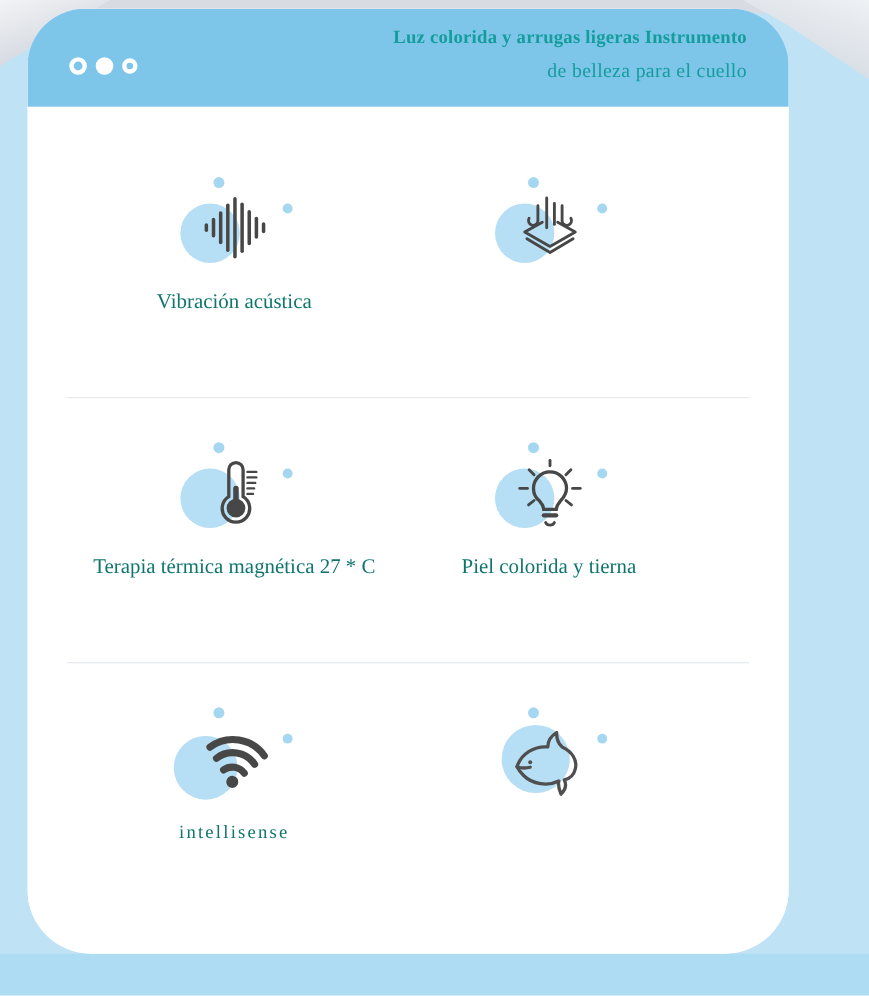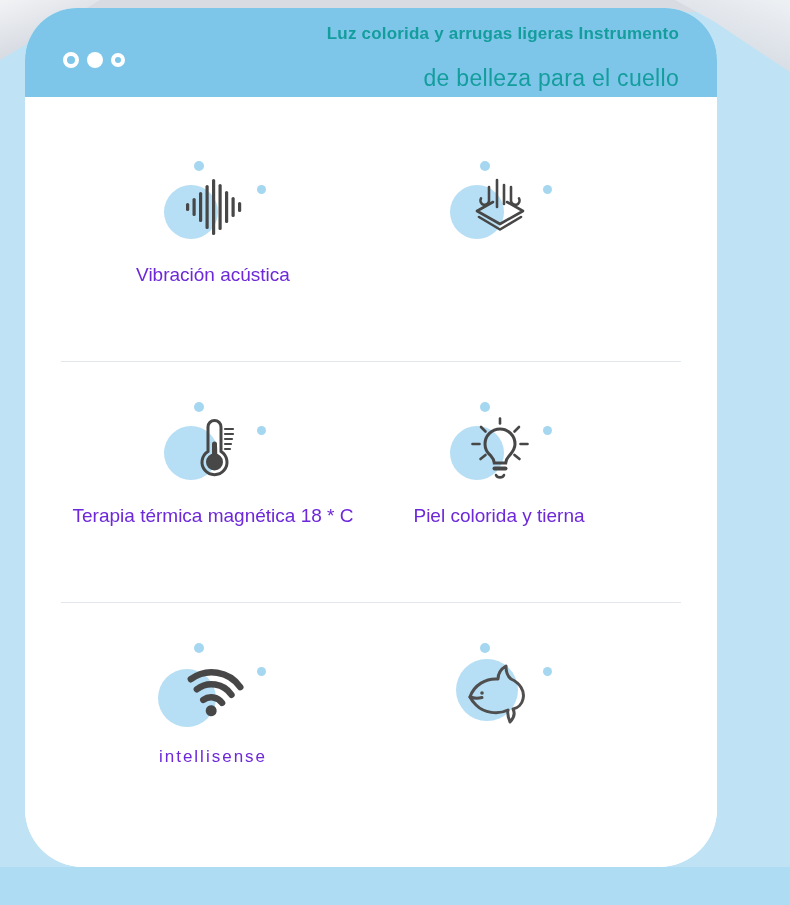--- a/index.html
+++ b/index.html
@@ -14,49 +14,49 @@
     background:linear-gradient(160deg,#f2f3f5,#c6ccd6);
     clip-path:polygon(0 0,100% 0,42% 58%,0 100%);}
   .bg-corner-right{position:absolute;top:0;right:0;width:115px;height:72px;
     background:linear-gradient(200deg,#eef1f4,#ccd3dd);
     clip-path:polygon(0 0,100% 0,100% 100%,34% 30%);}
   .bottom-bar{position:absolute;left:0;bottom:0;width:790px;height:38px;background:#aedcf3;}
 
   
   .card{
     position:absolute;left:25px;top:8px;width:692px;height:859px;
-    border-radius:52px 52px 58px 58px;overflow:hidden;background:#ffffff;
+    border-radius:52px 52px 58px 58px;overflow:hidden;background:#ffffff;font-family:Liberation Serif, serif;
   }
   .card-header{position:relative;height:89px;background:#7dc6e9;}
   .win-dots{position:absolute;left:38px;top:44px;display:flex;align-items:center;gap:8px;}
   .wdot{display:inline-block;border-radius:50%;box-sizing:border-box;}
   .wdot.ring{width:16px;height:16px;border:4.5px solid #ffffff;background:transparent;}
   .wdot.fill{width:16px;height:16px;background:#ffffff;}
   .wdot.ring.small{width:14px;height:14px;border:4px solid #ffffff;}
   .titles{position:absolute;top:14px;right:38px;text-align:right;color:#149d9d;}
   .title-1{font-size:17px;font-weight:600;line-height:24px;letter-spacing:.2px;}
-  .title-2{font-size:23px;font-weight:500;line-height:32px;margin-top:16px;letter-spacing:.3px;}
+  .title-2{font-size:18px;font-weight:500;line-height:32px;margin-top:2px;letter-spacing:.3px;}
 
   
   .content{background:#ffffff;}
   .row{display:flex;box-sizing:border-box;padding:0 75px 0 45px;}
   .row-1{height:264px;padding-top:64px;}
   .row-2{height:240px;padding-top:40px;}
   .row-3{height:264px;padding-top:40px;}
   .divider{height:0;border-top:1.5px solid #e3e6ea;width:620px;margin:0 auto;}
   .feature{flex:1;text-align:center;}
   .icon-wrap{position:relative;width:130px;height:96px;margin:0 auto;}
   .blob{position:absolute;left:16px;top:24px;width:54px;height:54px;border-radius:50%;background:#b6def4;}
   .blob.big{left:22px;top:16px;width:62px;height:62px;}
   .blob.wifi{left:10px;top:26px;width:58px;height:58px;}
   .dot-sm{position:absolute;border-radius:50%;background:#a6d7f0;}
   .dot-a{left:46px;top:0;width:10px;height:10px;}
   .dot-b{left:109px;top:24px;width:9px;height:9px;}
   .icon-wrap svg{position:absolute;left:34px;top:14px;}
-  .label{margin-top:6px;font-size:19px;color:#6d28d9;line-height:24px;}
+  .label{margin-top:6px;font-size:19px;color:#0f766e;line-height:24px;}
   .label.spaced{font-size:17px;letter-spacing:2px;font-weight:500;}
   .label.small{font-size:17px;}
 </style>
 </head>
 <body>
 
 <div class="bg-strip"></div>
 <div class="bg-corner-left"></div>
 <div class="bg-corner-right"></div>
 <div class="bottom-bar"></div>
@@ -135,21 +135,21 @@
             <circle cx="32.5" cy="46" r="8.5" fill="#474747"></circle>
             <g stroke="#474747" stroke-width="2.2" stroke-linecap="round">
               <line x1="43" y1="13" x2="51" y2="13"></line>
               <line x1="43" y1="18" x2="51" y2="18"></line>
               <line x1="43" y1="23" x2="50" y2="23"></line>
               <line x1="43" y1="28" x2="49" y2="28"></line>
               <line x1="43" y1="33" x2="48" y2="33"></line>
             </g>
           </svg>
         </div>
-        <div class="label">Terapia térmica magnética 18 * C</div>
+        <div class="label">Terapia térmica magnética 27 * C</div>
       </div>
 
       <div class="feature">
         <div class="icon-wrap">
           <span class="dot-sm dot-a"></span>
           <span class="dot-sm dot-b"></span>
           <span class="blob"></span>
           <svg width="64" height="64" viewBox="0 0 64 64">
             <g fill="none" stroke="#474747" stroke-width="3" stroke-linecap="round">
               <path d="M32 13 c8.3 0 15 6.7 15 15 c0 5.5 -3 8.6 -5.6 11.5 c-2 2.2 -3.4 4.5 -3.7 7.5 h-11.4 c-0.3 -3 -1.7 -5.3 -3.7 -7.5 C19 36.6 17 33.5 17 28 c0 -8.3 6.7 -15 15 -15 z"></path>

